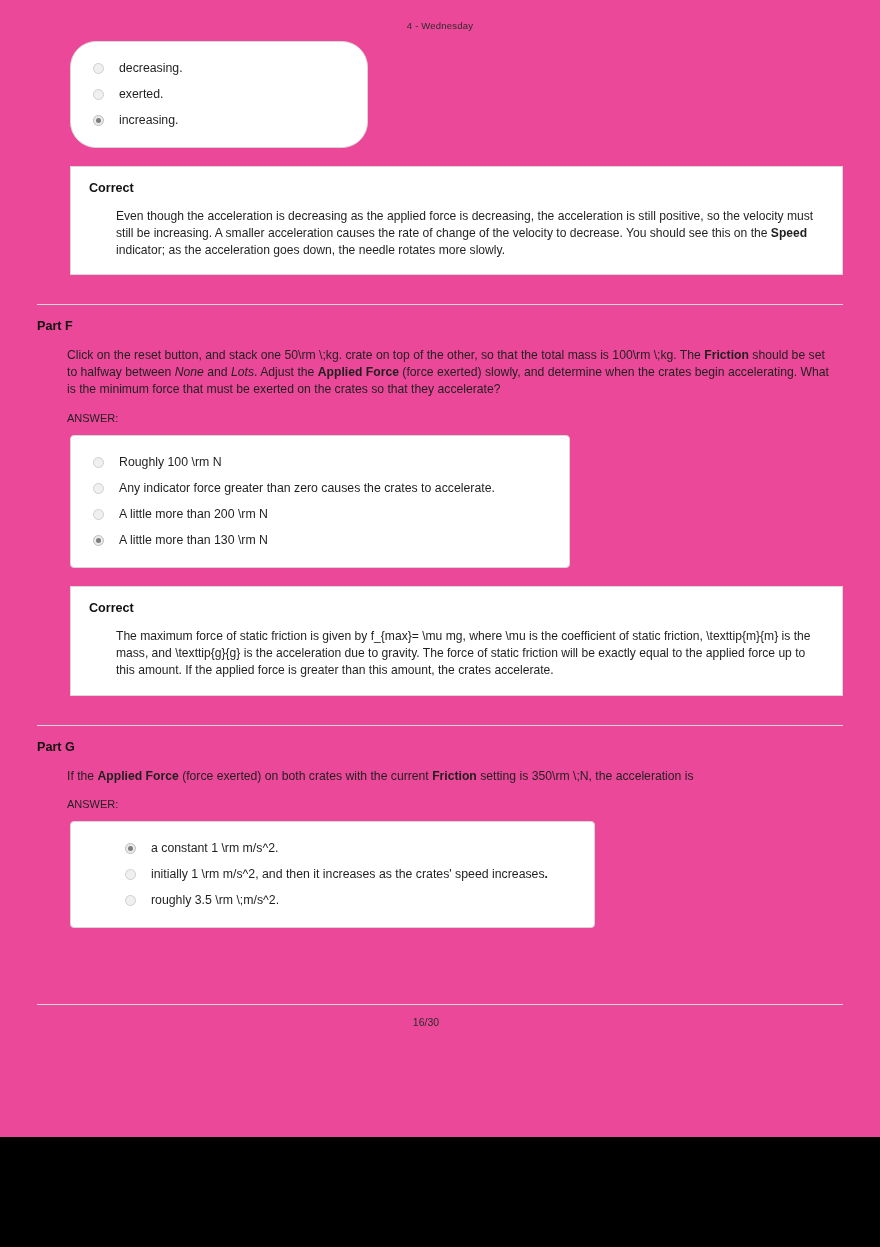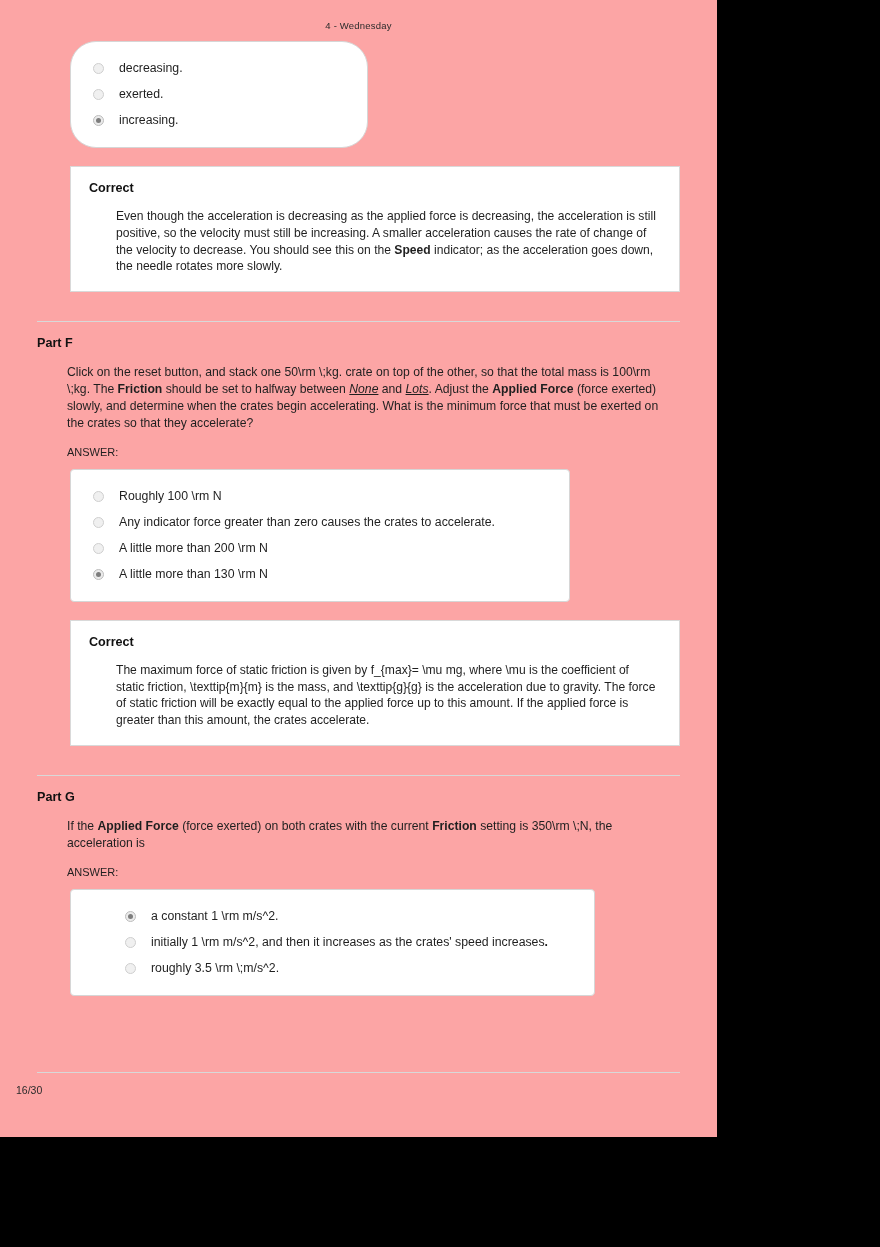--- a/index.html
+++ b/index.html
@@ -12,23 +12,23 @@
     height: 1247px;
     font-family: "Liberation Sans", sans-serif;
     color: #1a1a1a;
     position: relative;
     overflow: hidden;
   }
   .page {
     position: absolute;
     left: 0;
     top: 0;
-    width: 717px;
+    width: 880px;
     height: 1137px;
-    background: #fca5a5;
+    background: #ec4899;
     box-sizing: border-box;
   }
   .black-band {
     position: absolute;
     left: 0;
     top: 1137px;
     width: 880px;
     height: 110px;
     background: #000000;
   }
@@ -143,28 +143,28 @@
     margin-top: 14px;
     margin-bottom: 11px;
   }
 
   .footer-rule {
     border: 0;
     border-top: 1px solid #d8d8d8;
     margin: 0 37px;
   }
   .page-number {
-    text-align: left;
+    text-align: center;
     font-size: 10.5px;
     color: #2b2b2b;
-    padding: 11px 37px 0 16px;
+    padding: 11px 37px 0 9px;
   }
 
   b { font-weight: bold; }
-  i { font-style: italic; text-decoration: underline; }
+  i { font-style: italic; }
 </style>
 </head>
 <body>
 
 <div class="page">
 
   <div class="running-head">4 - Wednesday</div>
 
   <div class="content">
 

